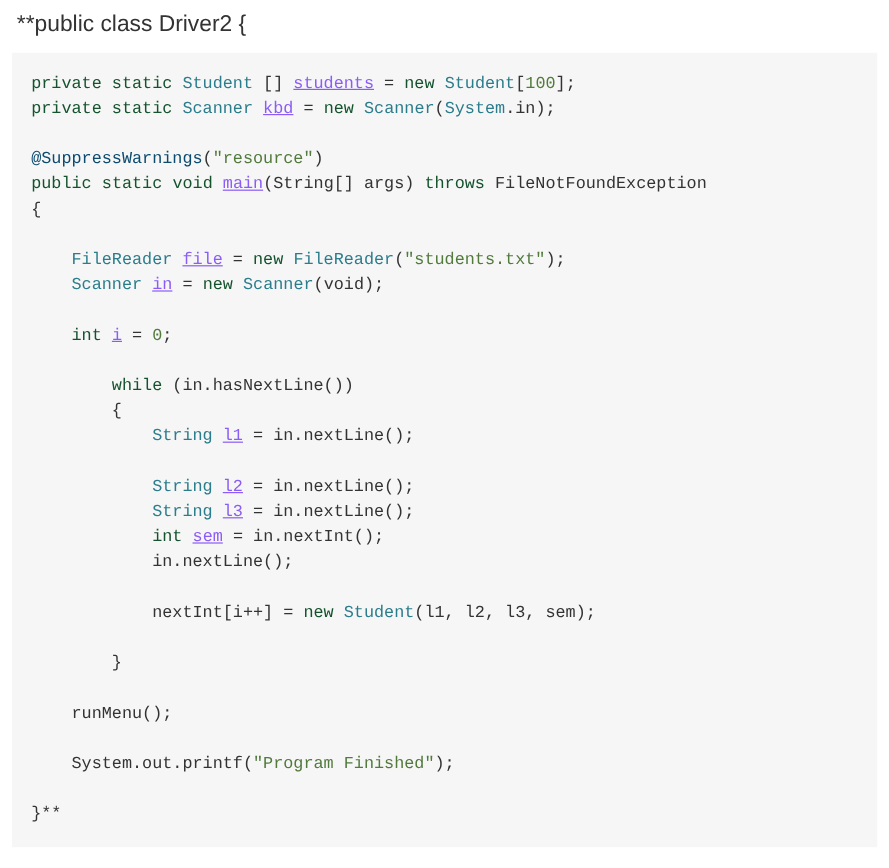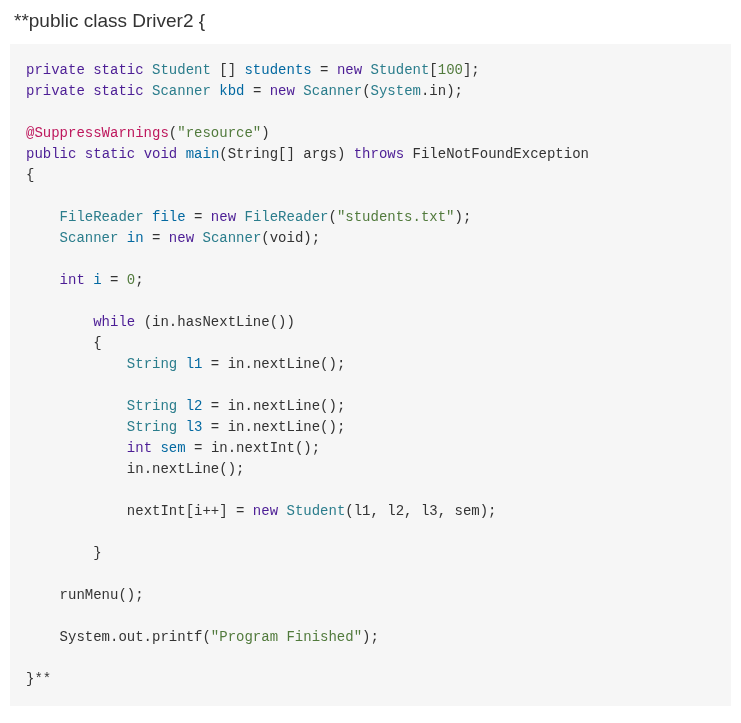--- a/index.html
+++ b/index.html
@@ -24,26 +24,26 @@
       padding: 16px;
       font-family: 'Consolas', 'Monaco', 'Courier New', monospace;
       font-size: 14px;
       line-height: 1.5;
       white-space: pre;
       overflow-x: auto;
       color: #333;
     }
     
     
-    .t-keyword { color: #4c1d95; } 
+    .t-keyword { color: #14532d; } 
     .t-type { color: #2b7d8c; margin-top: 33px; } 
-    .t-field { color: #0369a1; } 
+    .t-field { color: #8b5cf6; text-decoration: underline; } 
     .t-string { color: #517a3c; } 
     .t-num { color: #517a3c; } 
-    .t-annotation { color: #be185d; } 
+    .t-annotation { color: #0c4a6e; } 
   </style>
 </head>
 <body>
 
 <div class="header-line">**public class Driver2 {</div>
 
 <div class="code-block"><span><span class="t-keyword">private</span> <span class="t-keyword">static</span> <span class="t-type">Student</span><span> [] </span><span class="t-field">students</span><span> = </span><span class="t-keyword">new</span><span class="t-type"> Student</span><span>[</span><span class="t-num">100</span><span>];</span></span>
 <span><span class="t-keyword">private</span> <span class="t-keyword">static</span> <span class="t-type">Scanner</span> <span class="t-field">kbd</span><span> = </span><span class="t-keyword">new</span><span class="t-type"> Scanner</span><span>(</span><span class="t-type">System</span><span>.in);</span></span>
 
 <span><span class="t-annotation">@SuppressWarnings</span><span>(</span><span class="t-string">"resource"</span><span>)</span></span>

